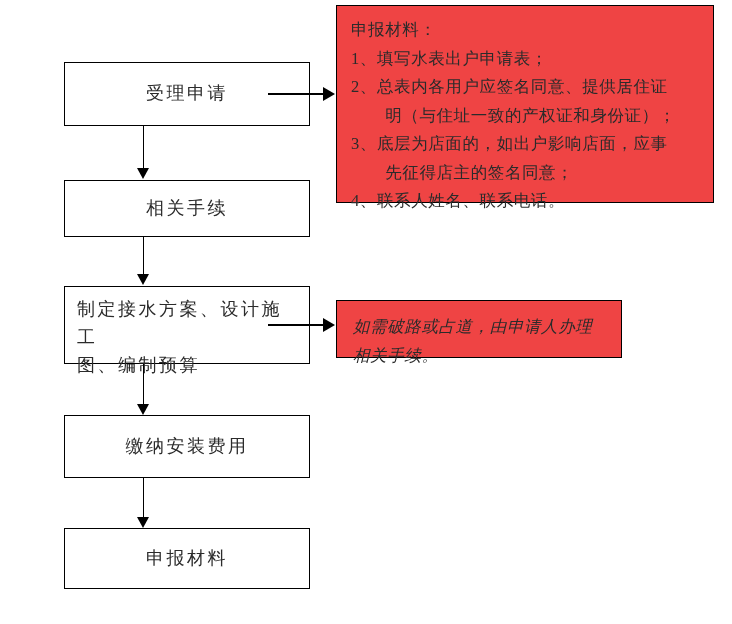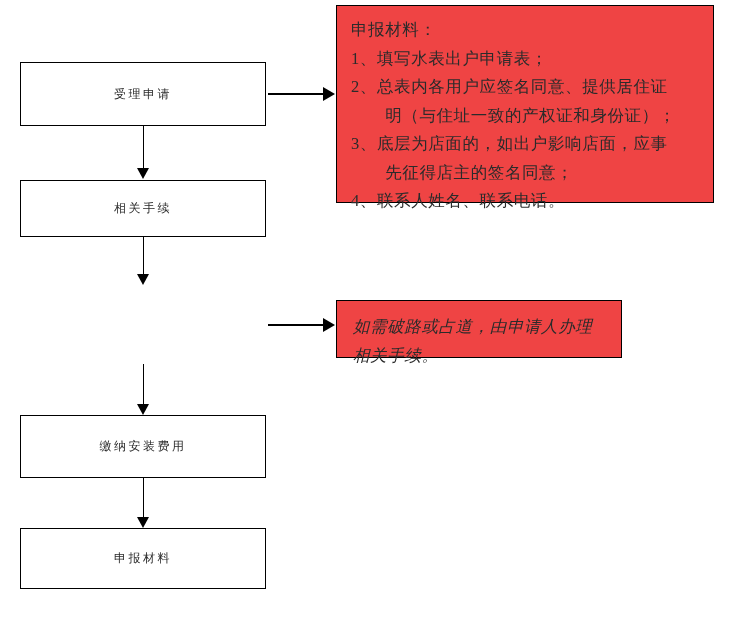--- a/index.html
+++ b/index.html
@@ -21,23 +21,24 @@
   
   .proc-box {
     position: absolute;
     box-sizing: border-box;
     border: 1px solid #000000;
     background: #ffffff;
     display: flex;
     align-items: center;
     justify-content: center;
     color: #2b2b2b;
-    font-size: 12px;
+    font-size: 18px;
     letter-spacing: 2.5px;
     line-height: 1.55;
+    margin-left: 44px;
   }
   .proc-box.left-align {
     justify-content: flex-start;
     align-items: flex-start;
     padding: 9px 12px 0 12px;
     text-align: left;
   }
   .proc-label {
     display: block;
     white-space: pre-line;
@@ -98,20 +99,24 @@
 <div id="canvas">
 
   <div class="proc-box" style="left:20px; top:62px; width:246px; height:64px;">
     <span class="proc-label">受理申请</span>
   </div>
 
   <div class="proc-box" style="left:20px; top:180px; width:246px; height:57px;">
     <span class="proc-label">相关手续</span>
   </div>
 
+  <div class="proc-box left-align" style="left:20px; top:286px; width:246px; height:78px;">
+    <span class="proc-label">制定接水方案、设计施工
+图、编制预算</span>
+  </div>
 
   <div class="proc-box" style="left:20px; top:415px; width:246px; height:63px;">
     <span class="proc-label">缴纳安装费用</span>
   </div>
 
   <div class="proc-box" style="left:20px; top:528px; width:246px; height:61px;">
     <span class="proc-label">申报材料</span>
   </div>
 
   <div class="note-box" style="left:336px; top:5px; width:378px; height:198px;">

